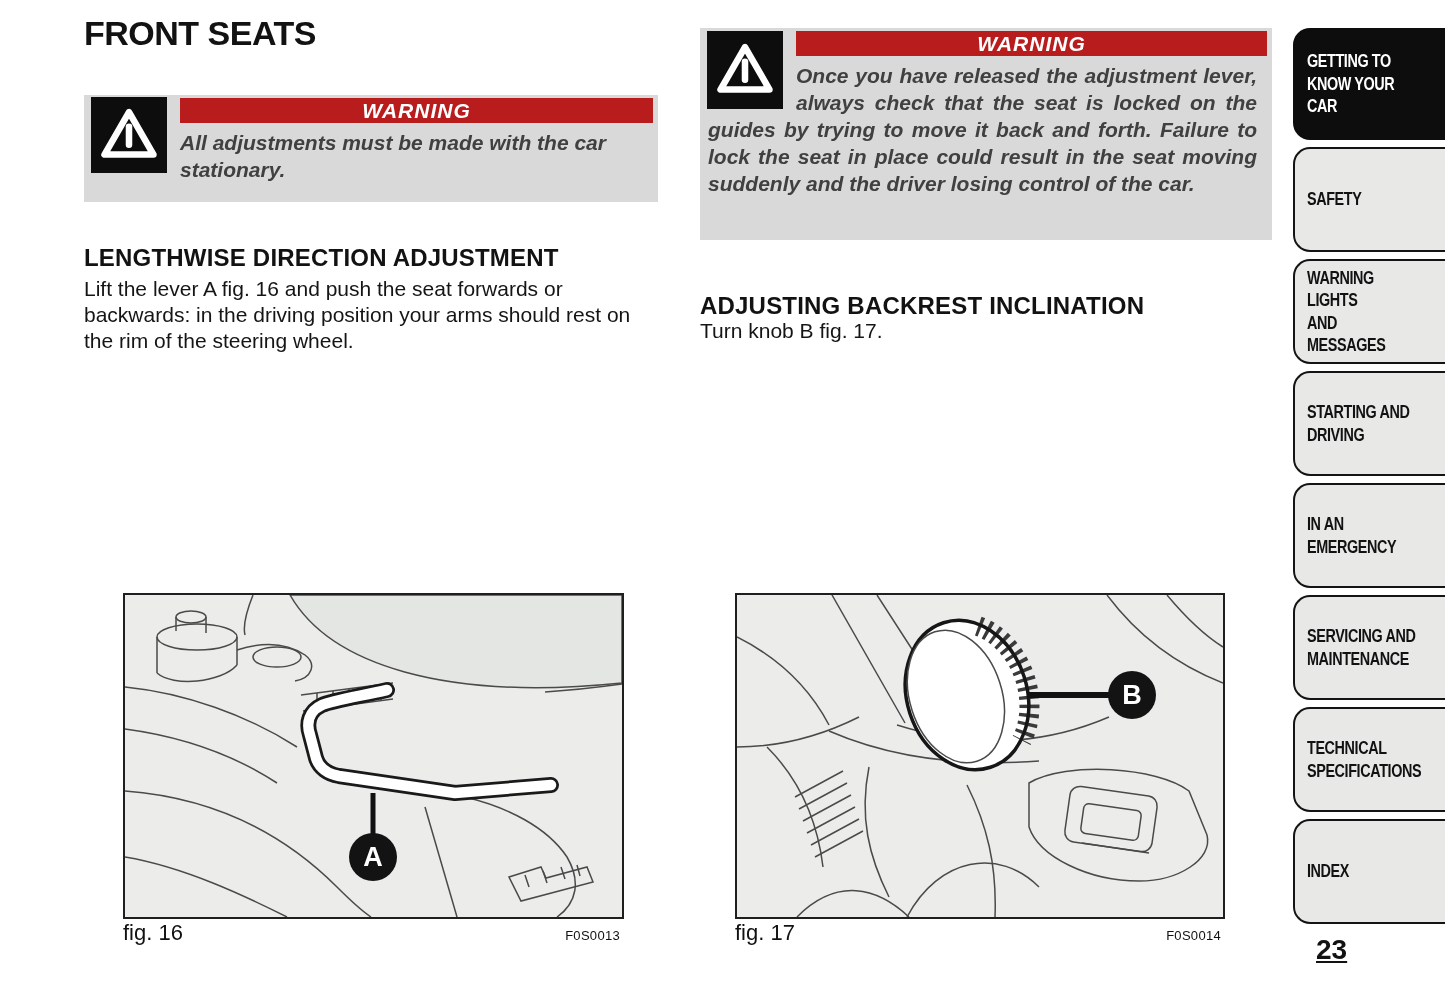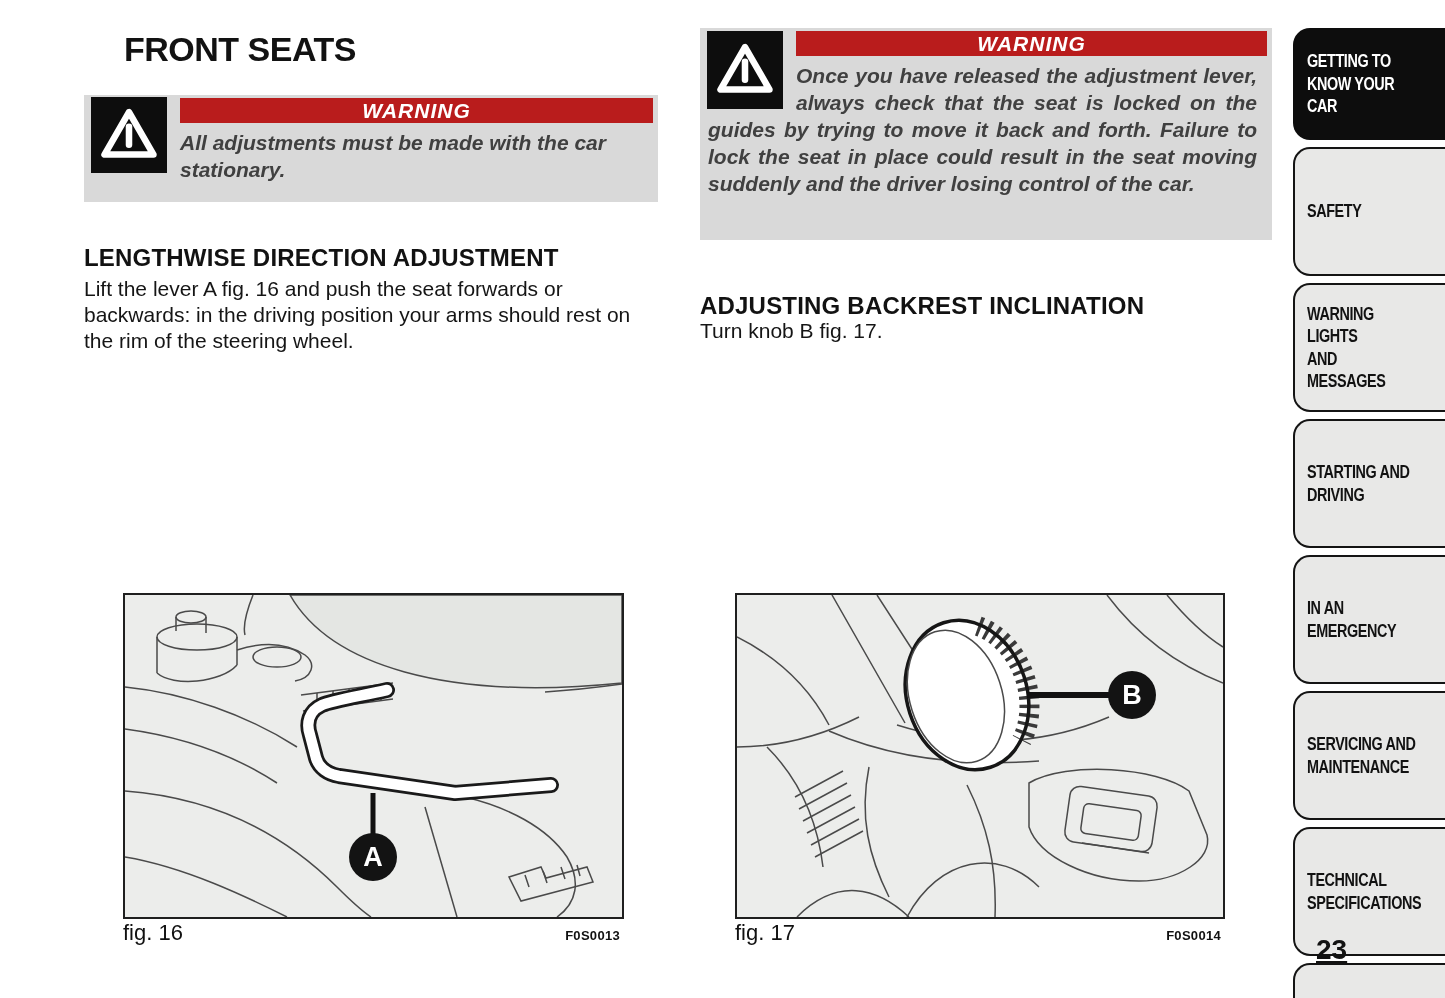--- a/index.html
+++ b/index.html
@@ -1,21 +1,21 @@
 <!DOCTYPE html>
 <html><head>
 <meta charset="utf-8">
 <style>
   html,body{margin:0;padding:0;background:#fff;}
   #page{position:relative;width:1445px;height:998px;background:#ffffff;
         font-family:"Liberation Sans",sans-serif;color:#121212;overflow:hidden;}
 
   
-  .doc-title{position:absolute;left:84px;top:30px;font-size:34px;font-weight:700;
-             letter-spacing:-0.5px;margin-left:40px;}
+  .doc-title{position:absolute;left:84px;top:14px;font-size:34px;font-weight:700;
+             letter-spacing:-0.5px;}
   .h2{position:absolute;font-size:24px;font-weight:700;letter-spacing:0.2px;}
   .body-text{position:absolute;font-size:21px;line-height:26px;color:#151515;}
 
   
   .warnbox{position:absolute;background:#d9d9d9;}
   .wicon{float:left;width:76px;background:#0d0d0d;display:flex;align-items:center;
          justify-content:center;margin:3px 13px 4px 7px;}
   .wicon svg{display:block;}
   .whead{overflow:hidden;height:25px;background:#b91c1c;margin:3px 5px 0 0;
          color:#ffffff;font-weight:700;font-style:italic;font-size:21px;
@@ -23,26 +23,26 @@
   .wtext{font-weight:700;font-style:italic;font-size:21px;line-height:27px;
          padding:6px 15px 0 8px;color:#404040;}
   .wtext.just{text-align:justify;}
 
   
   .figure{position:absolute;border:2px solid #1f1f1f;background:#ecedeb;}
   .figure svg{display:block;}
   .figcap{position:absolute;display:flex;justify-content:space-between;
           align-items:baseline;}
   .figcap .fcap{font-size:22px;color:#111;}
-  .figcap .fcode{font-size:13px;font-weight:700;letter-spacing:0.3px;color:#111;}
+  .figcap .fcode{font-size:13px;font-weight:400;letter-spacing:0.3px;color:#111;}
 
   
   #sidebar{position:absolute;left:1293px;top:28px;width:152px;display:flex;
            flex-direction:column;gap:7px;}
-  .tab{box-sizing:border-box;height:129px;background:#e8e8e7;
+  .tab{box-sizing:border-box;height:105px;background:#e8e8e7;
        border:2px solid #141414;border-right:none;border-radius:17px 0 0 17px;
        display:flex;align-items:center;padding-left:12px;overflow:hidden;}
   .tab.active{height:112px;background:#0d0d0d;border-color:#0d0d0d;color:#fff;}
   .tab-label{width:166px;transform:scaleX(0.8);transform-origin:left center;
              font-size:18px;font-weight:700;line-height:1.25;letter-spacing:-0.5px;
              white-space:pre-line;}
 
   .page-number{position:absolute;left:1316px;top:934px;font-size:28px;font-weight:700;text-decoration:underline;}
 
   .lineart{stroke:#4a4a4a;stroke-width:1.5;fill:none;}

